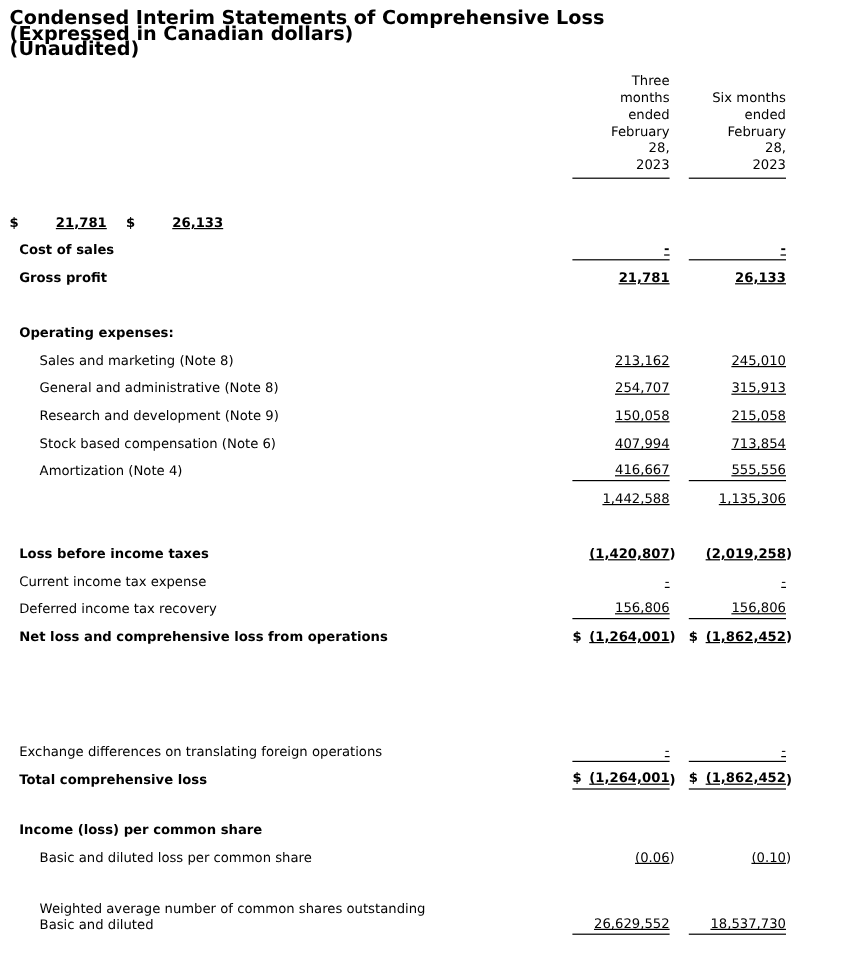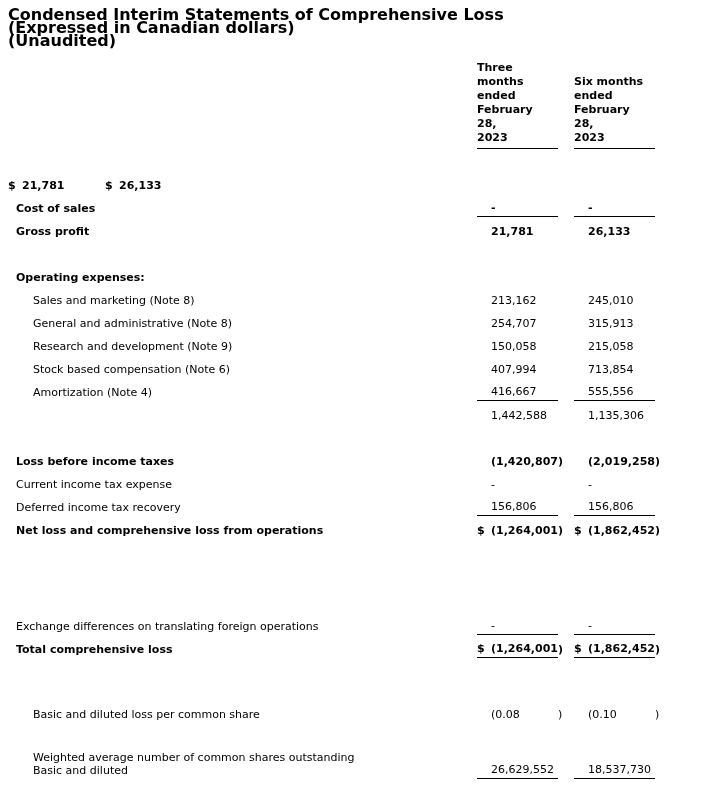--- a/index.html
+++ b/index.html
@@ -34,34 +34,34 @@
   }
   .lbl.indent { padding-left: 25px; }
   .grp {
     display: flex;
     width: 81px;
     box-sizing: border-box;
     padding-bottom: 2px;
   }
   .grp.ul { border-bottom: 1px solid #000; }
   .d { width: 14px; text-align: left; }
-  .v { flex: 1; text-align: left; white-space: nowrap; }
+  .v { flex: 1; text-align: right; white-space: nowrap; text-decoration: underline; }
   .par { width: 9px; padding-bottom: 2px; white-space: nowrap; }
   .colgap { width: 7px; }
   
   .hdr-row {
     display: flex;
     align-items: flex-end;
     margin-top: 14px;
   }
   .colhead {
     width: 81px;
     box-sizing: border-box;
-    text-align: left;
-    font-weight: bold;
+    text-align: right;
+    font-weight: normal;
     white-space: pre-line;
     line-height: 14px;
     padding-bottom: 3px;
     border-bottom: 1px solid #000;
   }
   
   #rows { margin-top: 22px; }
   .row {
     display: flex;
     align-items: flex-end;
@@ -336,37 +336,38 @@
         <span class="par">)</span>
         <span class="colgap"></span>
         <div class="grp ul">
           <span class="d">$</span>
           <span class="v">(1,862,452</span>
         </div>
         <span class="par">)</span>
       </div>
       <div class="spacer" style="height: 19px;"></div>
       <div class="row bold">
+        <div class="lbl">Income (loss) per common share</div>
         <div class="grp">
           <span class="d"></span>
           <span class="v"></span>
         </div>
         <span class="par"></span>
         <span class="colgap"></span>
         <div class="grp">
           <span class="d"></span>
           <span class="v"></span>
         </div>
         <span class="par"></span>
       </div>
       <div class="row">
         <div class="lbl indent">Basic and diluted loss per common share</div>
         <div class="grp">
           <span class="d"></span>
-          <span class="v">(0.08</span>
+          <span class="v">(0.06</span>
         </div>
         <span class="par">)</span>
         <span class="colgap"></span>
         <div class="grp">
           <span class="d"></span>
           <span class="v">(0.10</span>
         </div>
         <span class="par">)</span>
       </div>
       <div class="spacer" style="height: 20px;"></div>

